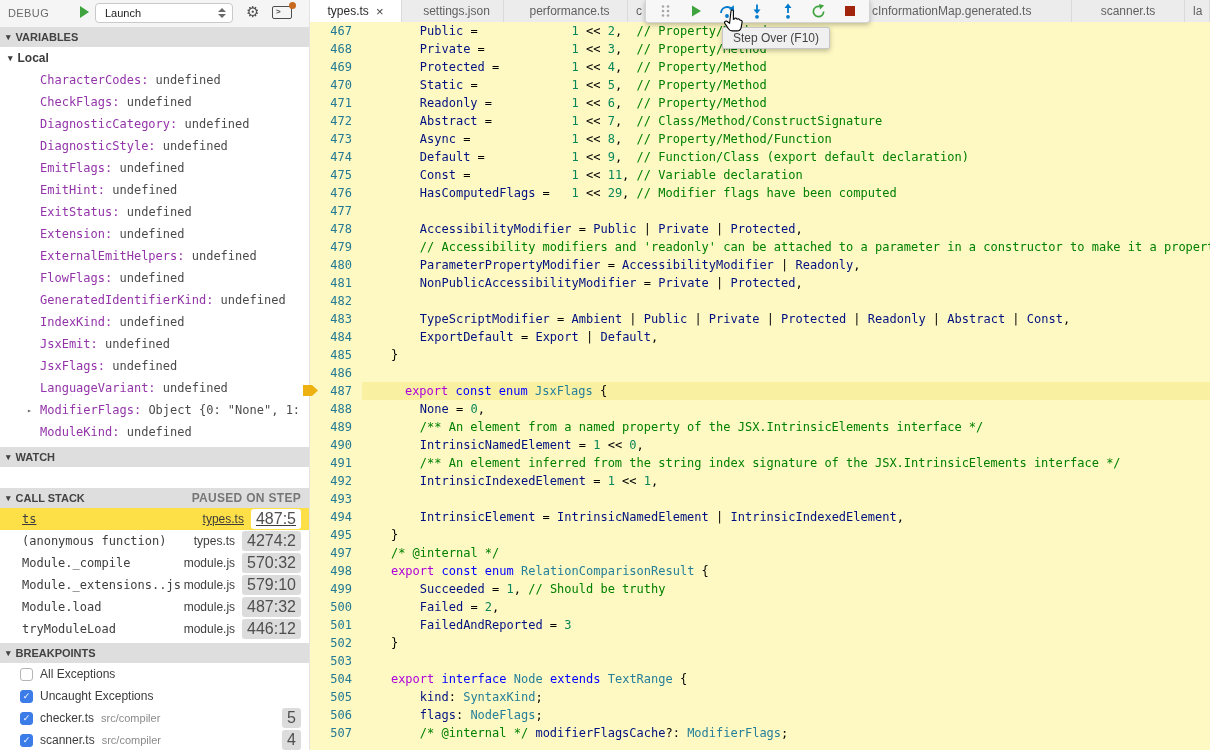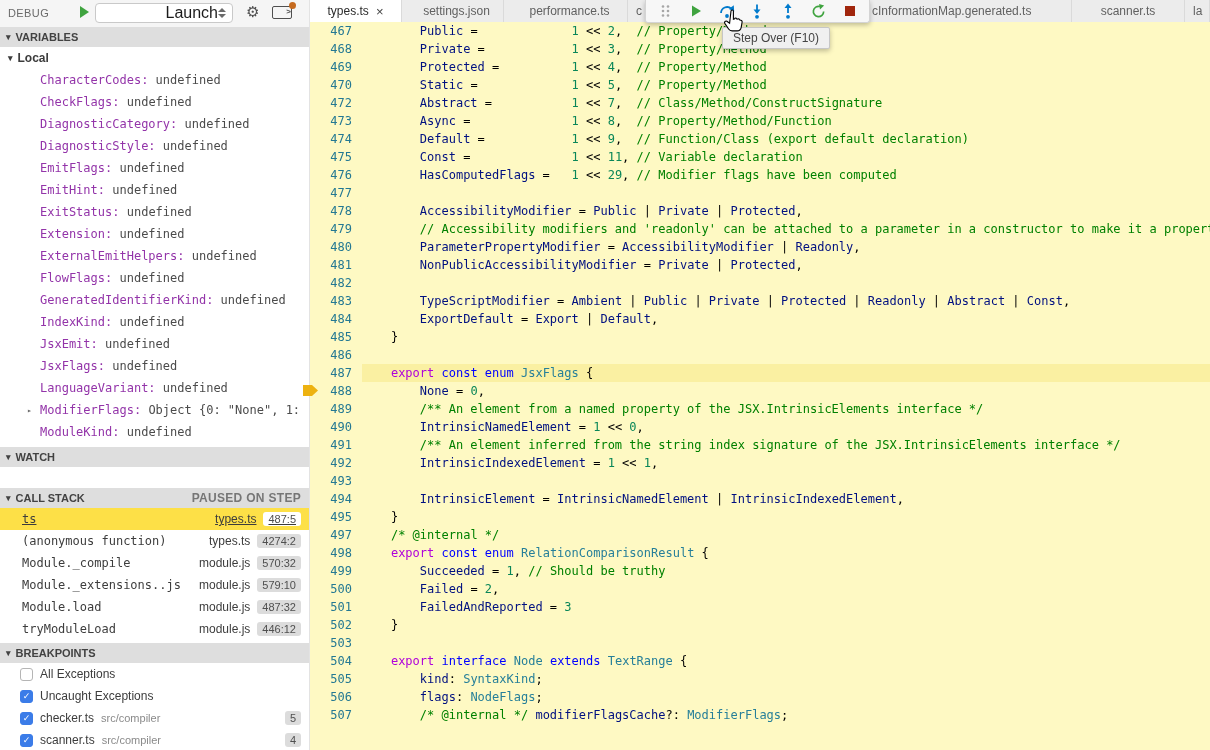--- a/index.html
+++ b/index.html
@@ -1,25 +1,25 @@
 <!DOCTYPE html>
 <html><head>
 <meta charset="utf-8">
 <style>
   * { margin:0; padding:0; box-sizing:border-box; }
   html,body { width:1210px; height:750px; overflow:hidden; }
   body { font-family:"Liberation Sans", sans-serif; background:#ffffff; position:relative; font-size:12px; color:#3c3c3c; }
 
   
   #sidebar { position:absolute; left:0; top:0; width:310px; height:750px; background:#ffffff; border-right:1px solid #e3e3e3; }
-  #topstrip { position:relative; height:27px; background:#f5f5f5;text-align:right; }
+  #topstrip { position:relative; height:27px; background:#f5f5f5; }
   #debug-title { position:absolute; left:8px; top:7px; font-size:11px; color:#6a6a6a; letter-spacing:.4px; }
   #start-btn { position:absolute; left:76px; top:5px; width:16px; height:16px; border:none; background:transparent; cursor:pointer; }
   #launch-select { position:absolute; left:95px; top:3px; width:138px; height:20px; background:#ffffff; border:1px solid #c9c9c9; border-radius:4px; display:flex; align-items:center; padding:0 6px 0 9px; }
-  #launch-select .lbl { flex:1; font-size:16px; color:#1b1b1b; }
+  #launch-select .lbl { flex:1; font-size:11px; color:#1b1b1b; }
   .stepper { display:flex; flex-direction:column; gap:2px; }
   .stepper .up   { width:0; height:0; border-left:4px solid transparent; border-right:4px solid transparent; border-bottom:4px solid #6b6b6b; }
   .stepper .down { width:0; height:0; border-left:4px solid transparent; border-right:4px solid transparent; border-top:4px solid #6b6b6b; }
   #gear-icon { position:absolute; left:246px; top:3px; font-size:15px; color:#4f4f4f; }
   #console-icon { position:absolute; left:272px; top:6px; width:20px; height:13px; border:1.5px solid #4f4f4f; border-radius:2px; font-size:8px; font-weight:bold; color:#4f4f4f; line-height:10px; padding-left:3px; }
   #console-dot { position:absolute; left:289px; top:2px; width:7px; height:7px; border-radius:50%; background:#c56a1f; }
 
   .sect-header { height:20px; background:#dedede; display:flex; align-items:center; padding:0 8px 0 6px; font-size:11px; font-weight:bold; color:#424242; }
   .sect-header .twisty { font-size:9px; margin-right:5px; color:#424242; }
   .sect-header .right-note { margin-left:auto; font-size:12px; color:#767676; letter-spacing:.3px; }
@@ -31,21 +31,21 @@
   .var-row .vtwisty { position:absolute; left:27px; font-size:8px; color:#6f6f6f; }
   .var-name { color:#9334a9; }
   .var-value { color:#4b4b4b; }
 
   .watch-empty { height:21px; }
 
   .cs-row { height:22px; display:flex; align-items:center; padding:0 8px 0 22px; }
   .cs-row.selected { background:#fde047;text-decoration:underline; }
   .cs-fn { flex:1; font-family:"DejaVu Sans Mono", monospace; font-size:12px; color:#3d3d3d; white-space:nowrap; overflow:hidden; }
   .cs-file { color:#3d3d3d; margin-right:7px; }
-  .badge { background:#dcdcdc; border-radius:3px; padding:1px 5px; font-size:11px; color:#4f4f4f; white-space:nowrap; }
+  .badge { background:#dcdcdc; border-radius:3px; padding:1px 5px; font-size:16px; color:#4f4f4f; white-space:nowrap; }
   .cs-row.selected .badge { background:#ffffff; }
 
   .bp-row { height:22px; display:flex; align-items:center; padding:0 8px 0 20px; }
   .bp-check { width:13px; height:13px; border-radius:3px; margin-right:7px; flex:none;
               display:flex; align-items:center; justify-content:center; font-size:9px; }
   .bp-check.on  { background:#3b7ce8; color:#fff; border:1px solid #3b7ce8; }
   .bp-check.off { background:#fff; border:1px solid #b5b5b5; }
   .bp-label { color:#3c3c3c; }
   .bp-detail { color:#8a8a8a; font-size:11px; margin-left:7px; }
   .bp-count { margin-left:auto; }
@@ -55,21 +55,21 @@
   .tab { position:absolute; top:0; height:22px; display:flex; align-items:center; justify-content:center; font-size:12px; color:#616161; border-right:1px solid #dadada; background:#ececec; white-space:nowrap; overflow:hidden; }
   .tab.active { background:#ffffff; color:#2b2b2b; }
   .tab.frag { justify-content:flex-start; }
   .tab .close { margin-left:7px; font-size:13px; color:#444444; line-height:1; }
 
   
   #editor { position:absolute; left:310px; top:22px; width:900px; height:728px; background:#fef9c3; overflow:hidden; }
   .row { display:flex; height:18px; line-height:18px; font-family:"DejaVu Sans Mono", monospace; font-size:12px; }
   .ln { width:52px; padding-right:10px; text-align:right; color:#237893; flex:none; }
   .codetext { flex:1; white-space:pre; color:#000000; }
-  .row.current .codetext { background:#faf0a2; }
+  .row.current .codetext { background:#faf0a2;padding-left:14px; }
   .p  { color:#000000; }
   .m  { color:#001080; }
   .n  { color:#098658; }
   .c  { color:#008000; }
   .k1 { color:#af00db; }
   .k2 { color:#0000ff; }
   .t  { color:#267f99; }
 
   #gutter-arrow { position:absolute; left:303px; top:385px; z-index:5; }
 
@@ -297,20 +297,24 @@
       <div class="ln">468</div>
       <div class="codetext"><span class="p">        </span><span class="m">Private</span><span class="p"> =            </span><span class="n">1</span><span class="p"> &lt;&lt; </span><span class="n">3</span><span class="p">,  </span><span class="c">// Property/Method</span></div>
     </div>
     <div class="row">
       <div class="ln">469</div>
       <div class="codetext"><span class="p">        </span><span class="m">Protected</span><span class="p"> =          </span><span class="n">1</span><span class="p"> &lt;&lt; </span><span class="n">4</span><span class="p">,  </span><span class="c">// Property/Method</span></div>
     </div>
     <div class="row">
       <div class="ln">470</div>
       <div class="codetext"><span class="p">        </span><span class="m">Static</span><span class="p"> =             </span><span class="n">1</span><span class="p"> &lt;&lt; </span><span class="n">5</span><span class="p">,  </span><span class="c">// Property/Method</span></div>
+    </div>
+    <div class="row">
+      <div class="ln">471</div>
+      <div class="codetext"><span class="p">        </span><span class="m">Readonly</span><span class="p"> =           </span><span class="n">1</span><span class="p"> &lt;&lt; </span><span class="n">6</span><span class="p">,  </span><span class="c">// Property/Method</span></div>
     </div>
     <div class="row">
       <div class="ln">472</div>
       <div class="codetext"><span class="p">        </span><span class="m">Abstract</span><span class="p"> =           </span><span class="n">1</span><span class="p"> &lt;&lt; </span><span class="n">7</span><span class="p">,  </span><span class="c">// Class/Method/ConstructSignature</span></div>
     </div>
     <div class="row">
       <div class="ln">473</div>
       <div class="codetext"><span class="p">        </span><span class="m">Async</span><span class="p"> =              </span><span class="n">1</span><span class="p"> &lt;&lt; </span><span class="n">8</span><span class="p">,  </span><span class="c">// Property/Method/Function</span></div>
     </div>
     <div class="row">

